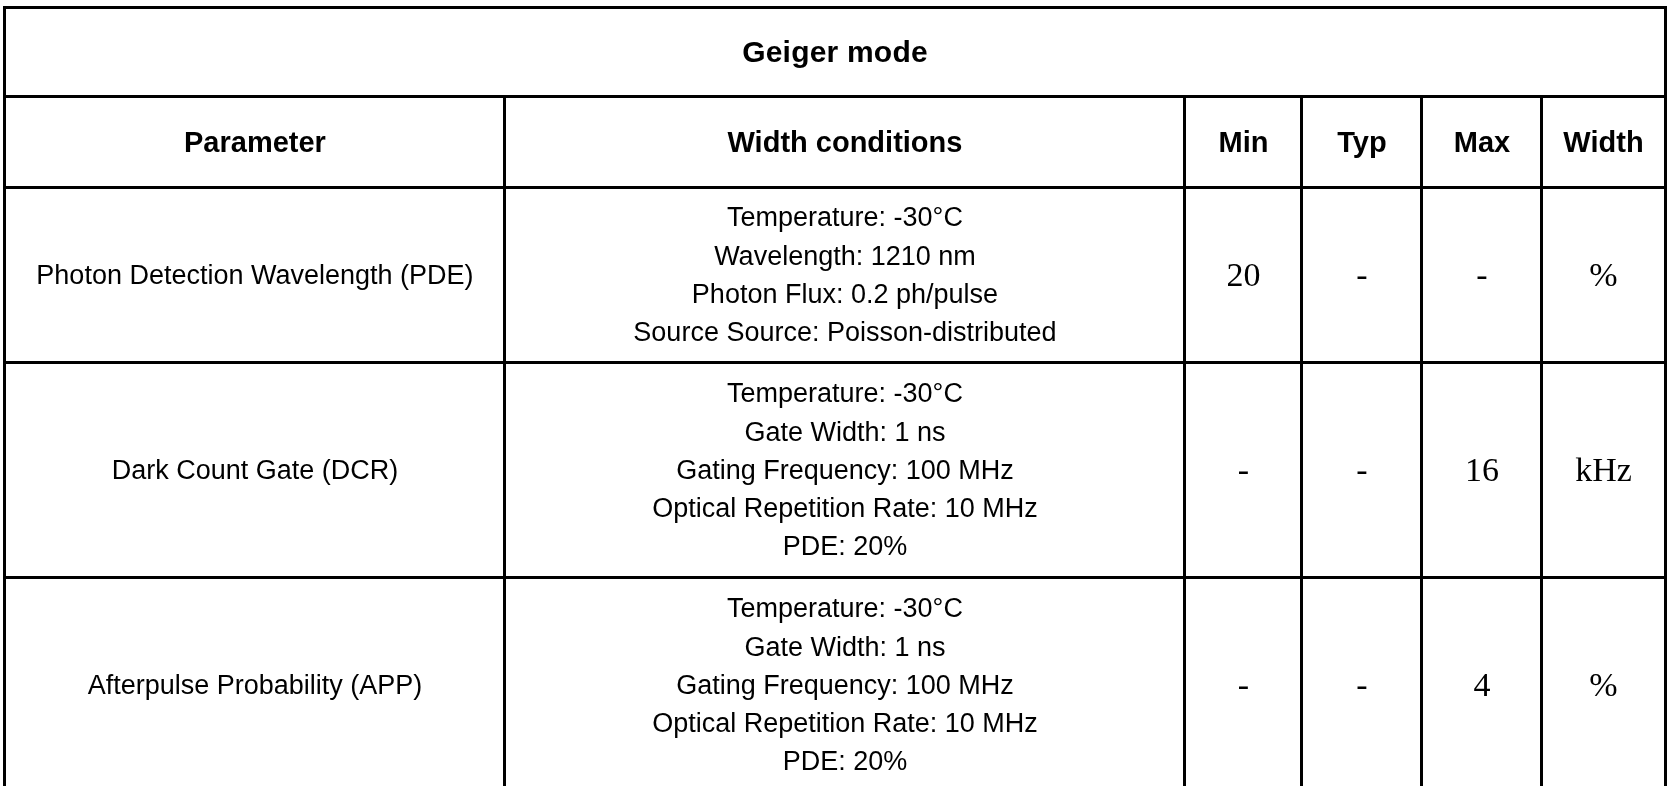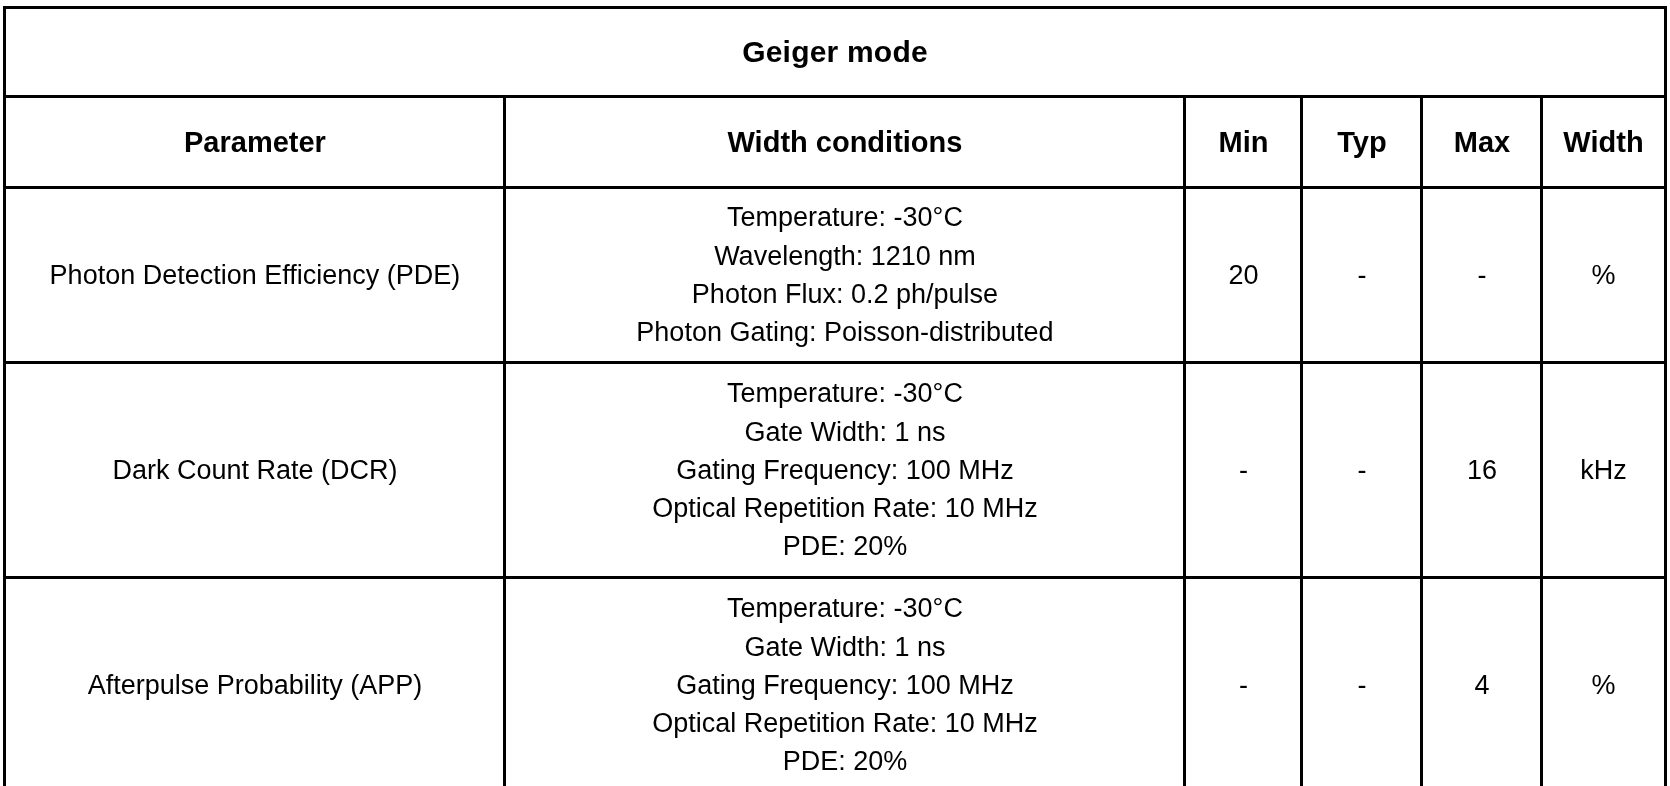--- a/index.html
+++ b/index.html
@@ -50,21 +50,22 @@
     font-size: 27px;
     padding: 10px 12px;
     line-height: 1.28;
   }
   .cond-cell {
     font-size: 27px;
     padding: 14px 10px;
     line-height: 1.42;
   }
   .num-cell {
-    font-size: 27px;
+    font-size: 34px;
+    font-family: Liberation Serif, serif;
   }
   .cond-line {
     display: block;
   }
   .col-param { width: 500px; }
   .col-cond  { width: 680px; }
   .col-min   { width: 117px; }
   .col-typ   { width: 120px; }
   .col-max   { width: 120px; }
   .col-unit  { width: 123px; }
@@ -92,35 +93,35 @@
       <tr>
         <td class="hdr-cell">Parameter</td>
         <td class="hdr-cell">Width conditions</td>
         <td class="hdr-cell">Min</td>
         <td class="hdr-cell">Typ</td>
         <td class="hdr-cell">Max</td>
         <td class="hdr-cell">Width</td>
       </tr>
 
       <tr class="row-pde">
-        <td class="param-cell">Photon Detection Efficiency (PDE)</td>
+        <td class="param-cell">Photon Detection Wavelength (PDE)</td>
         <td class="cond-cell">
           <span class="cond-line">Temperature: -30°C</span>
           <span class="cond-line">Wavelength: 1210 nm</span>
           <span class="cond-line">Photon Flux: 0.2 ph/pulse</span>
-          <span class="cond-line">Photon Gating: Poisson-distributed</span>
+          <span class="cond-line">Source Source: Poisson-distributed</span>
         </td>
         <td class="num-cell">20</td>
         <td class="num-cell">-</td>
         <td class="num-cell">-</td>
         <td class="num-cell">%</td>
       </tr>
 
       <tr class="row-dcr">
-        <td class="param-cell">Dark Count Rate (DCR)</td>
+        <td class="param-cell">Dark Count Gate (DCR)</td>
         <td class="cond-cell">
           <span class="cond-line">Temperature: -30°C</span>
           <span class="cond-line">Gate Width: 1 ns</span>
           <span class="cond-line">Gating Frequency: 100 MHz</span>
           <span class="cond-line">Optical Repetition Rate: 10 MHz</span>
           <span class="cond-line">PDE: 20%</span>
         </td>
         <td class="num-cell">-</td>
         <td class="num-cell">-</td>
         <td class="num-cell">16</td>

